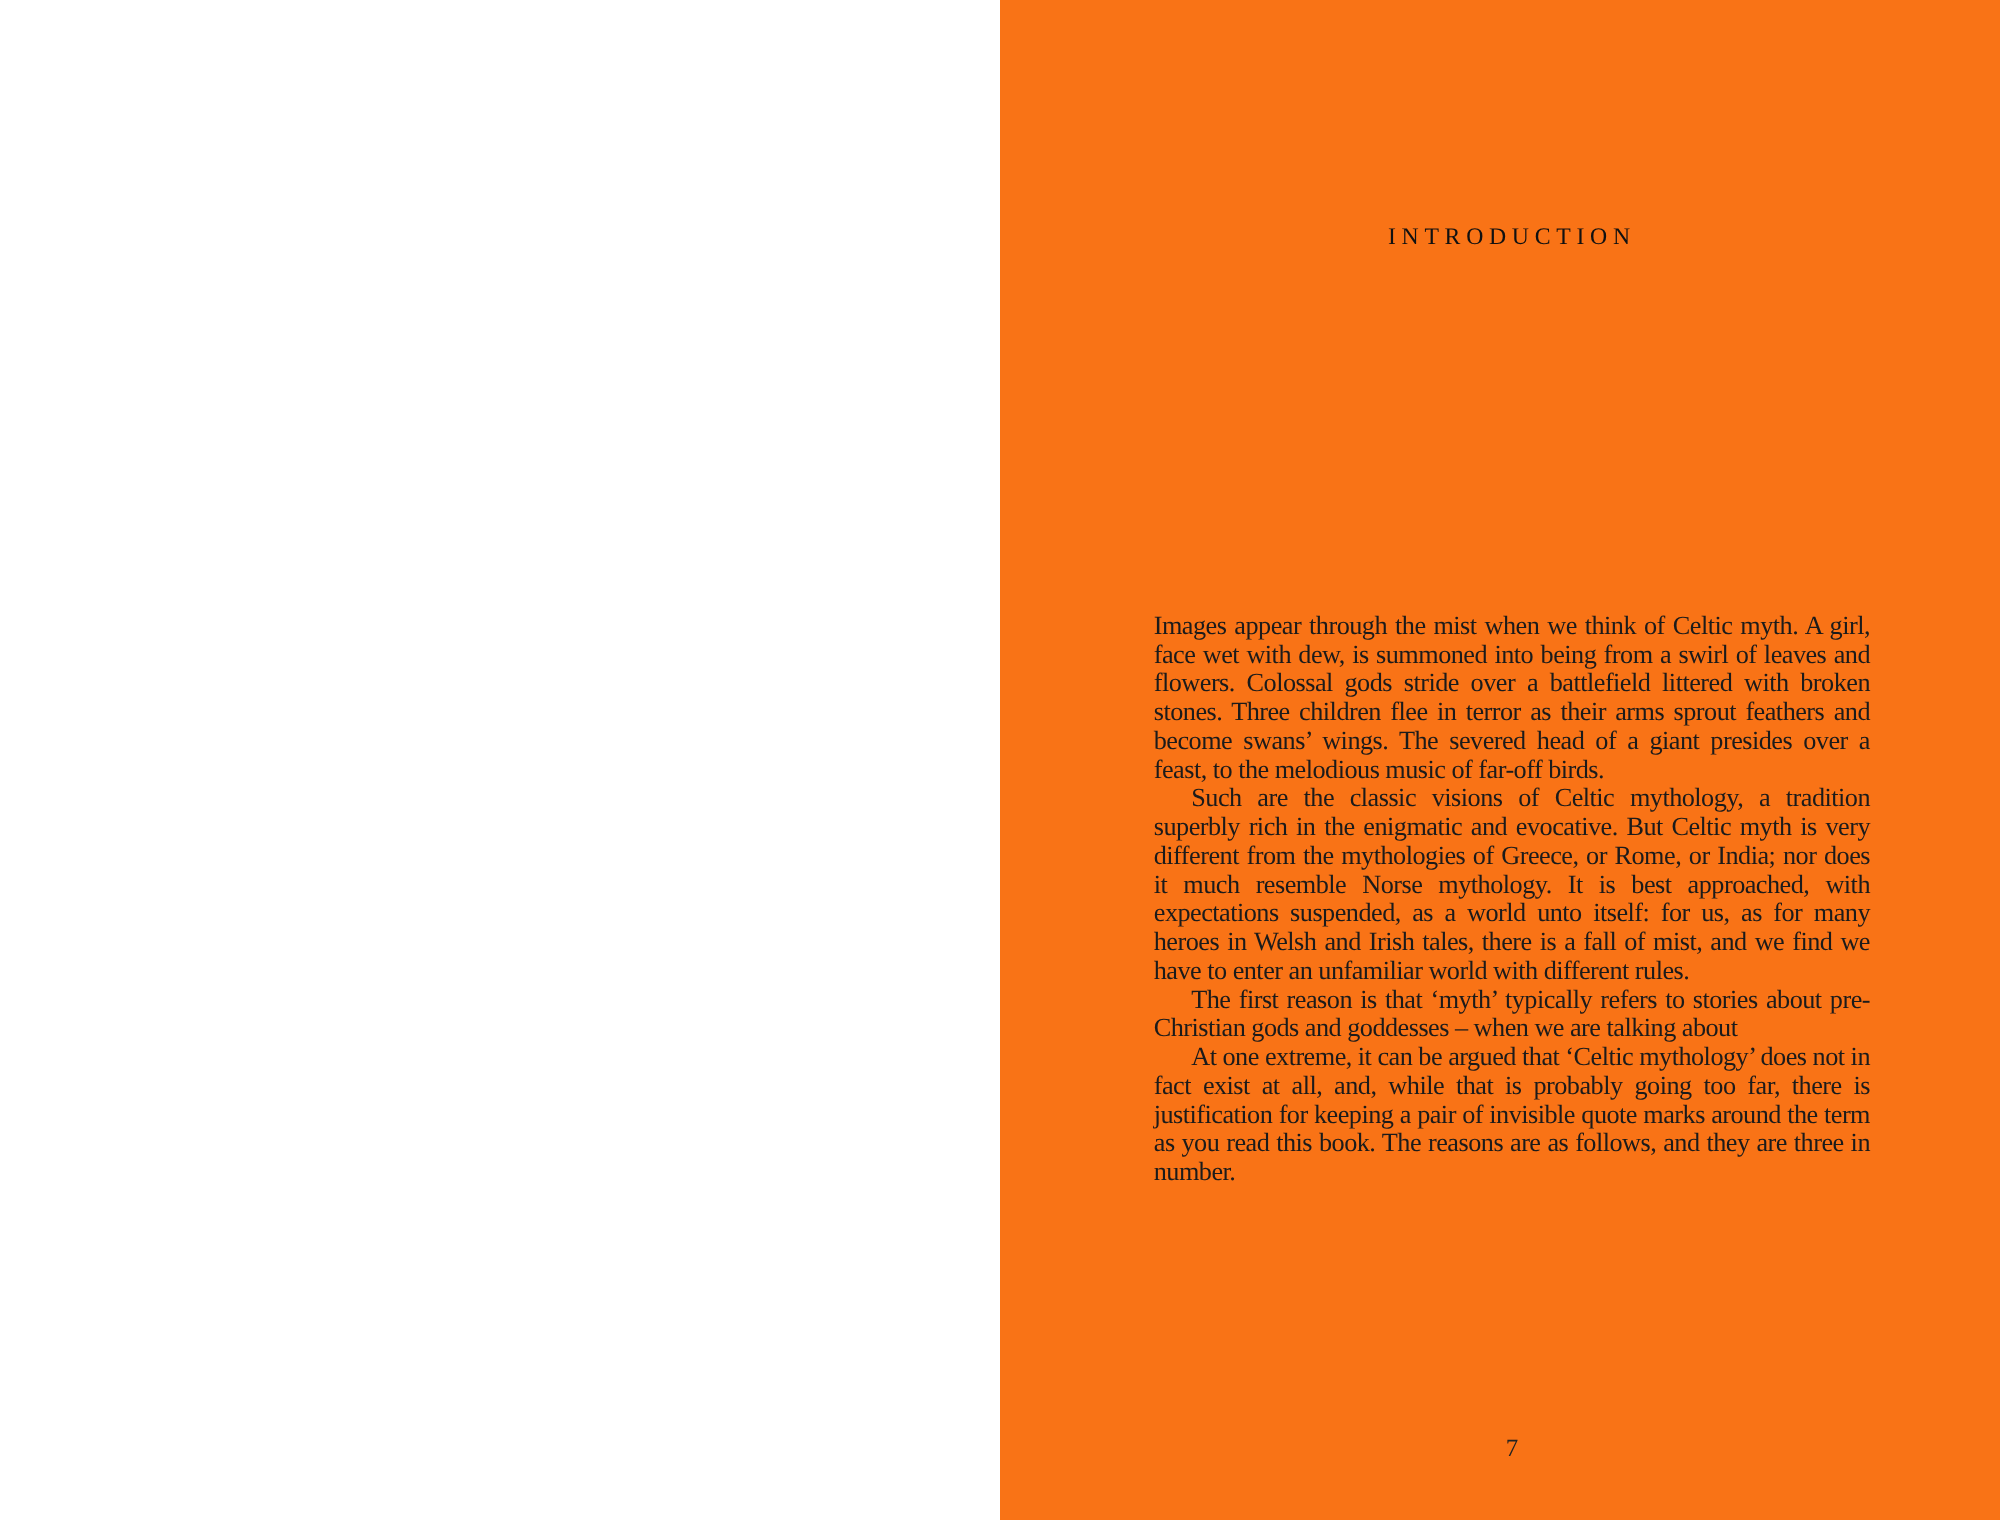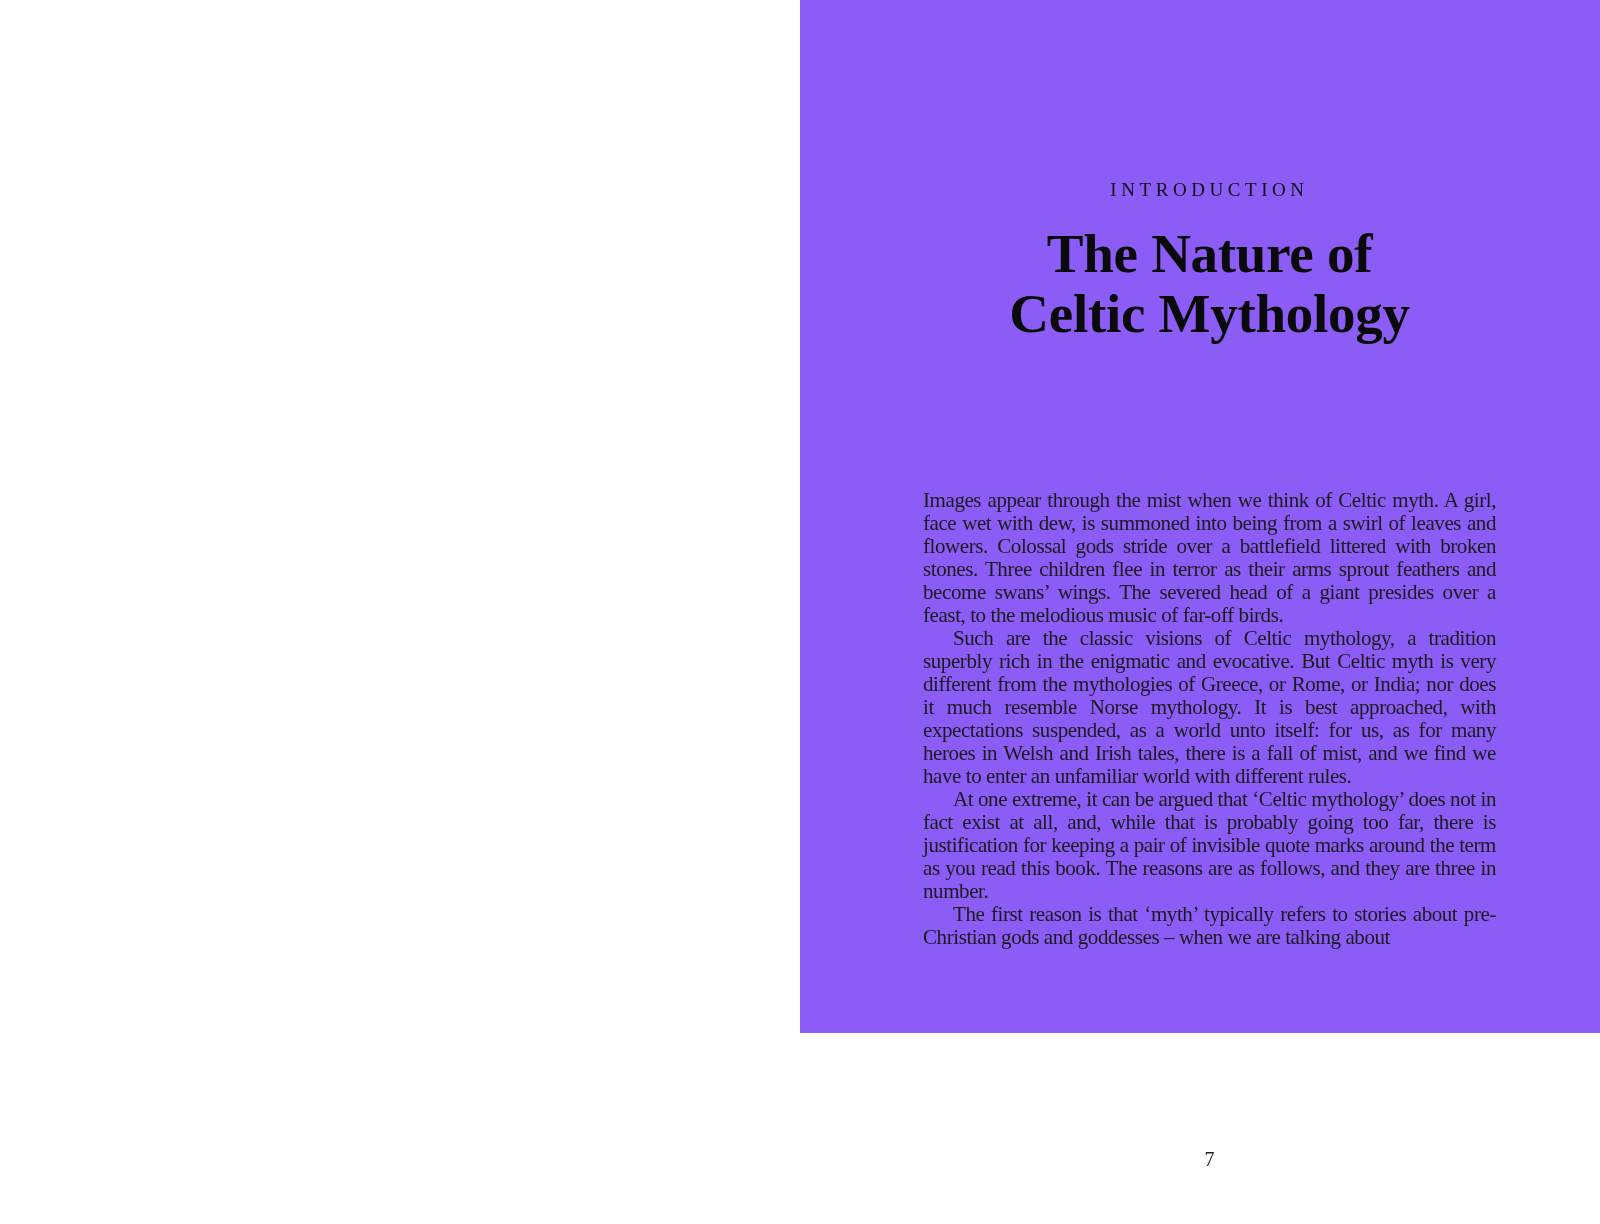--- a/index.html
+++ b/index.html
@@ -18,22 +18,22 @@
   }
   .left-page {
     position: absolute;
     left: 0; top: 0;
     width: 800px; height: 1224px;
     background: #ffffff;
   }
   .right-page {
     position: absolute;
     left: 800px; top: 0;
-    width: 800px; height: 1033px;
-    background: #8b5cf6;
+    width: 800px; height: 1216px;
+    background: #f97316;
     font-family: Liberation Serif, serif;
   }
   
   .column {
     position: absolute;
     left: 123px;            
     width: 573px;
     top: 0;
     height: 1224px;
   }
@@ -95,30 +95,26 @@
 
 <div class="spread">
 
   <div class="left-page"></div>
 
   <div class="right-page">
     <div class="column">
 
       <div class="kicker">INTRODUCTION</div>
 
-      <h1 class="chapter-title">
-        <span>The Nature of</span><br>
-        <span>Celtic Mythology</span>
-      </h1>
 
       <div class="body-text">
         <p>Images appear through the mist when we think of Celtic myth. A girl, face wet with dew, is summoned into being from a swirl of leaves and flowers. Colossal gods stride over a battlefield littered with broken stones. Three children flee in terror as their arms sprout feathers and become swans’ wings. The severed head of a giant presides over a feast, to the melodious music of far-off birds.</p>
         <p class="ind">Such are the classic visions of Celtic mythology, a tradition superbly rich in the enigmatic and evocative. But Celtic myth is very different from the mythologies of Greece, or Rome, or India; nor does it much resemble Norse mythology. It is best approached, with expectations suspended, as a world unto itself: for us, as for many heroes in Welsh and Irish tales, there is a fall of mist, and we find we have to enter an unfamiliar world with different rules.</p>
+        <p class="ind">The first reason is that ‘myth’ typically refers to stories about pre-Christian gods and goddesses – when we are talking about</p>
         <p class="ind">At one extreme, it can be argued that ‘Celtic mythology’ does not in fact exist at all, and, while that is probably going too far, there is justification for keeping a pair of invisible quote marks around the term as you read this book. The reasons are as follows, and they are three in number.</p>
-        <p class="ind">The first reason is that ‘myth’ typically refers to stories about pre-Christian gods and goddesses – when we are talking about</p>
       </div>
 
       <div class="folio">7</div>
 
     </div>
   </div>
 
 </div>
 
 </body></html>

